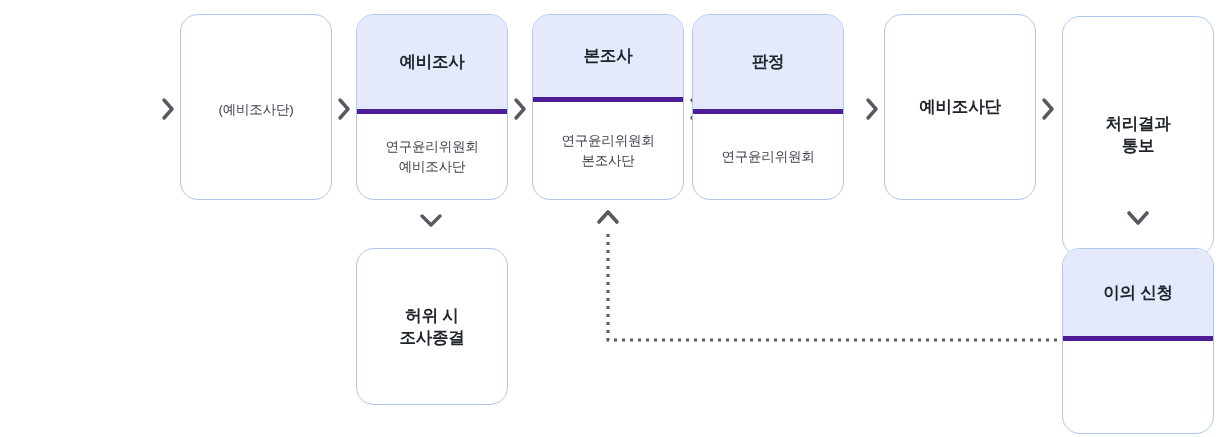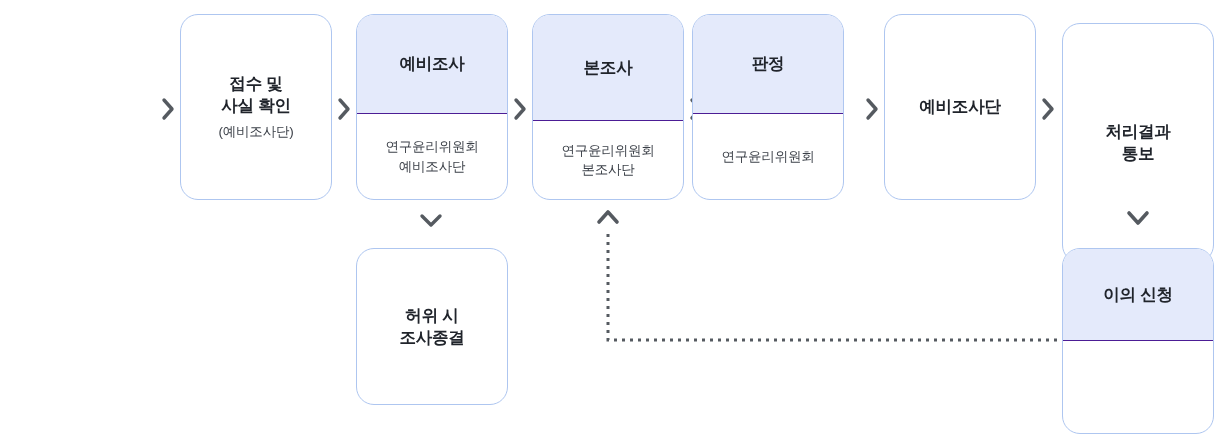--- a/index.html
+++ b/index.html
@@ -25,21 +25,21 @@
     border: 1.4px solid #aec6f0;
     border-radius: 18px;
     background: #ffffff;
     overflow: hidden;
     display: flex;
     flex-direction: column;
   }
   
   .node.split .node-head {
     background: #e4eafb;
-    border-bottom: 1px solid #4c1d95;
+    border-bottom: 5px solid #4c1d95;
   }
   .node-head {
     box-sizing: border-box;
     width: 100%;
     display: flex;
     align-items: center;
     justify-content: center;
     text-align: center;
   }
   .node-title {
@@ -100,22 +100,20 @@
 <div id="flow-root">
 
 
   <span class="chev" style="left:159px; top:95px;">
     <svg width="18" height="28" viewBox="0 0 18 28" aria-hidden="true">
       <polyline points="5,5 13,14 5,23" fill="none" stroke="currentColor" stroke-width="3.4" stroke-linecap="round" stroke-linejoin="round"></polyline>
     </svg>
   </span>
 
   <div class="node plain" id="n1" style="left:180px; top:14px; width:152px; height:186px;">
-    <div class="node-title">접수 및
-사실 확인</div>
     <div class="node-sub">(예비조사단)</div>
   </div>
 
   <span class="chev" style="left:335px; top:95px;">
     <svg width="18" height="28" viewBox="0 0 18 28" aria-hidden="true">
       <polyline points="5,5 13,14 5,23" fill="none" stroke="currentColor" stroke-width="3.4" stroke-linecap="round" stroke-linejoin="round"></polyline>
     </svg>
   </span>
 
   <div class="node split" id="n2" style="left:356px; top:14px; width:152px; height:186px;">
@@ -128,21 +126,21 @@
     </div>
   </div>
 
   <span class="chev" style="left:511px; top:95px;">
     <svg width="18" height="28" viewBox="0 0 18 28" aria-hidden="true">
       <polyline points="5,5 13,14 5,23" fill="none" stroke="currentColor" stroke-width="3.4" stroke-linecap="round" stroke-linejoin="round"></polyline>
     </svg>
   </span>
 
   <div class="node split" id="n3" style="left:532px; top:14px; width:152px; height:186px;">
-    <div class="node-head" style="height:106px;">
+    <div class="node-head" style="height:87px;">
       <span class="node-title">본조사</span>
     </div>
     <div class="node-body">
       <span class="node-sub">연구윤리위원회
 본조사단</span>
     </div>
   </div>
 
   <span class="chev" style="left:687px; top:95px;">
     <svg width="18" height="28" viewBox="0 0 18 28" aria-hidden="true">
@@ -168,21 +166,21 @@
   <div class="node plain" id="n5" style="left:884px; top:14px; width:152px; height:186px;">
     <div class="node-title">예비조사단</div>
   </div>
 
   <span class="chev" style="left:1039px; top:95px;">
     <svg width="18" height="28" viewBox="0 0 18 28" aria-hidden="true">
       <polyline points="5,5 13,14 5,23" fill="none" stroke="currentColor" stroke-width="3.4" stroke-linecap="round" stroke-linejoin="round"></polyline>
     </svg>
   </span>
 
-  <div class="node plain" id="n6" style="left:1062px; top:23px; width:152px; height:240px;">
+  <div class="node plain" id="n6" style="left:1062px; top:16px; width:152px; height:240px;font-family:Liberation Mono, monospace;">
     <div class="node-title">처리결과
 통보</div>
   </div>
 
   <span class="chev" style="left:416px; top:210px;">
     <svg width="30" height="22" viewBox="0 0 30 22" aria-hidden="true">
       <polyline points="6,6 15,15 24,6" fill="none" stroke="currentColor" stroke-width="3.4" stroke-linecap="round" stroke-linejoin="round"></polyline>
     </svg>
   </span>
 

